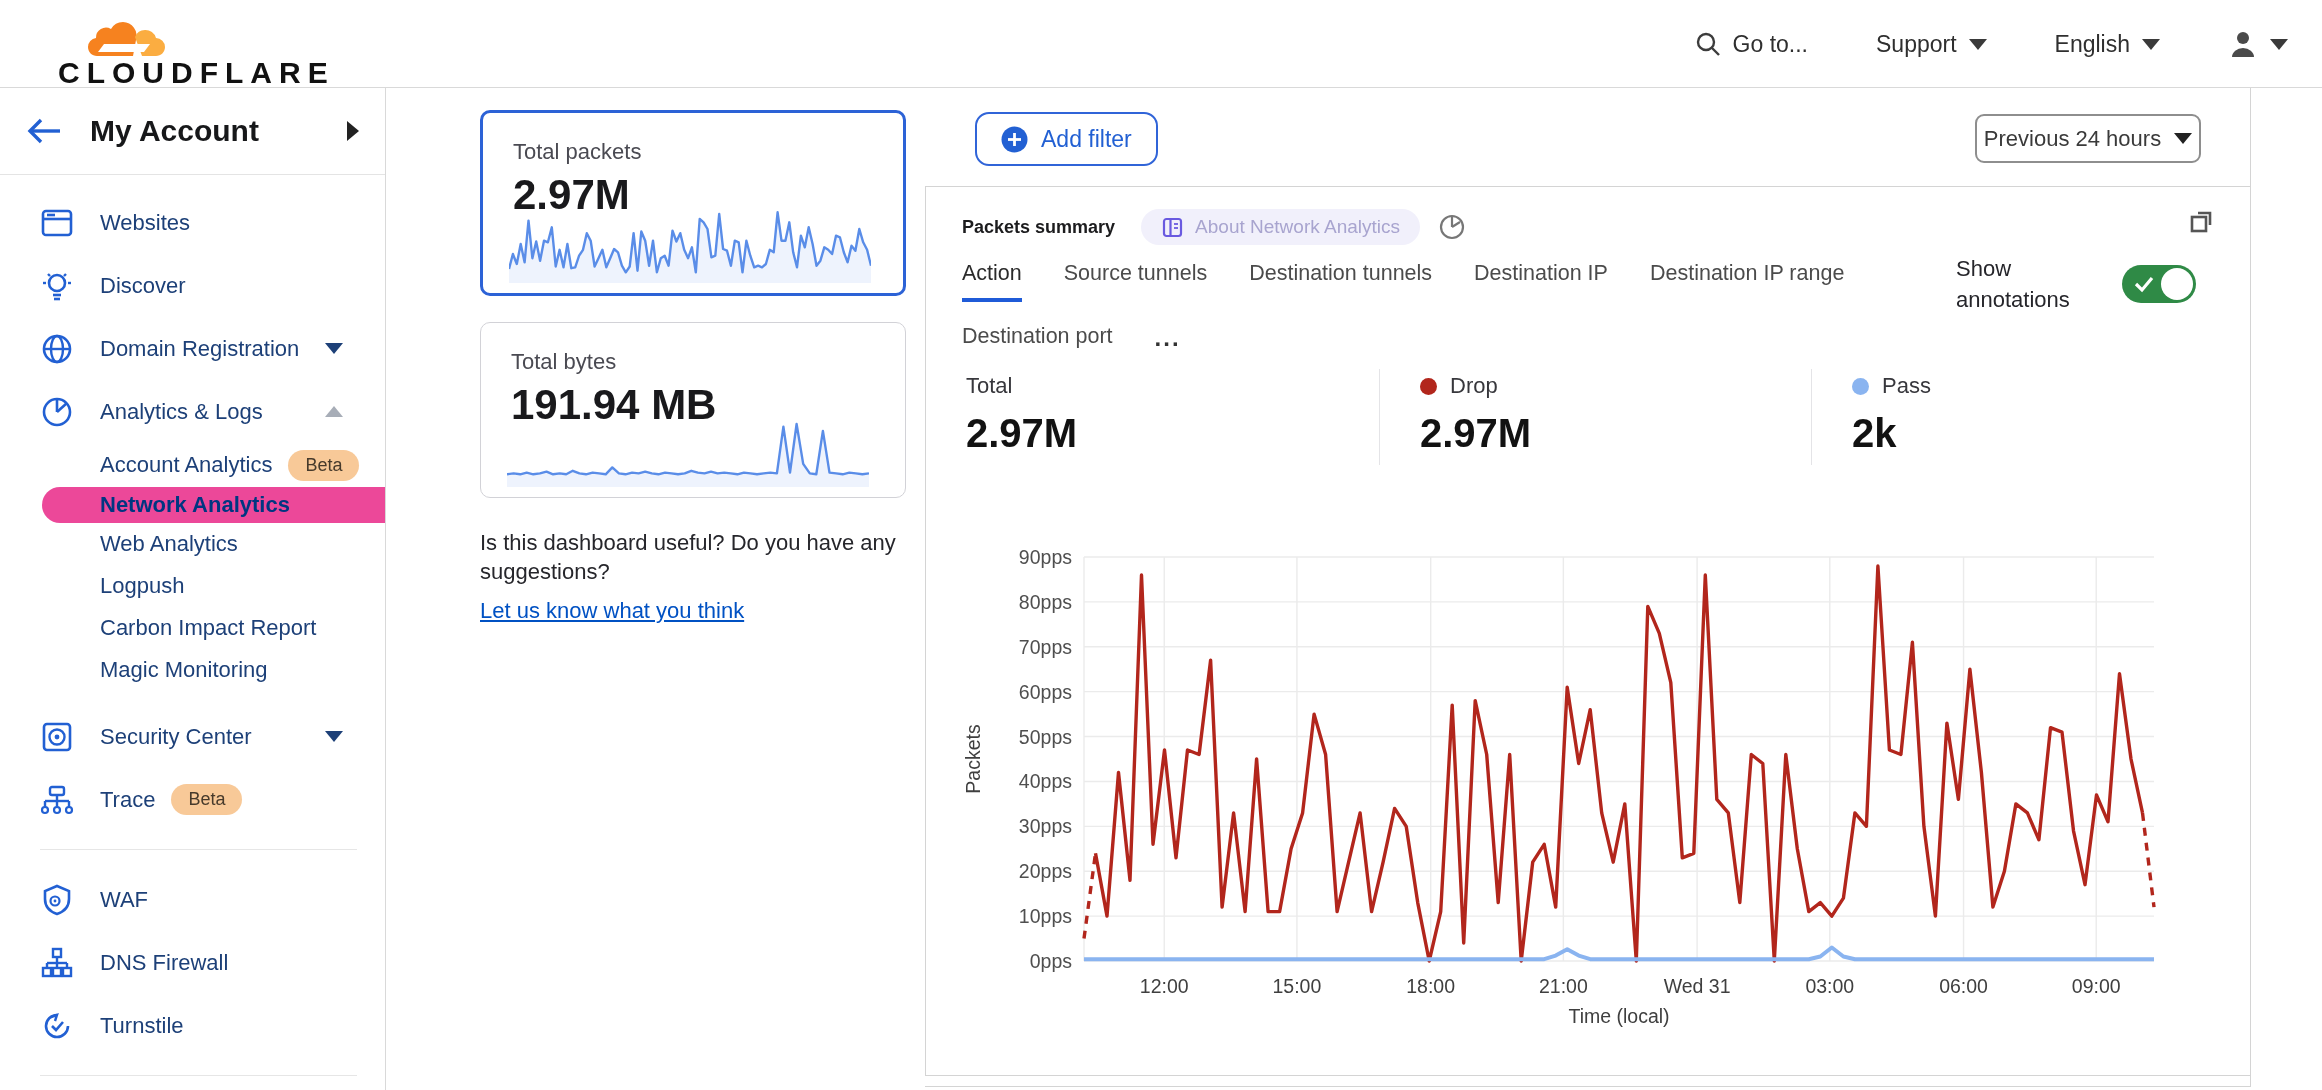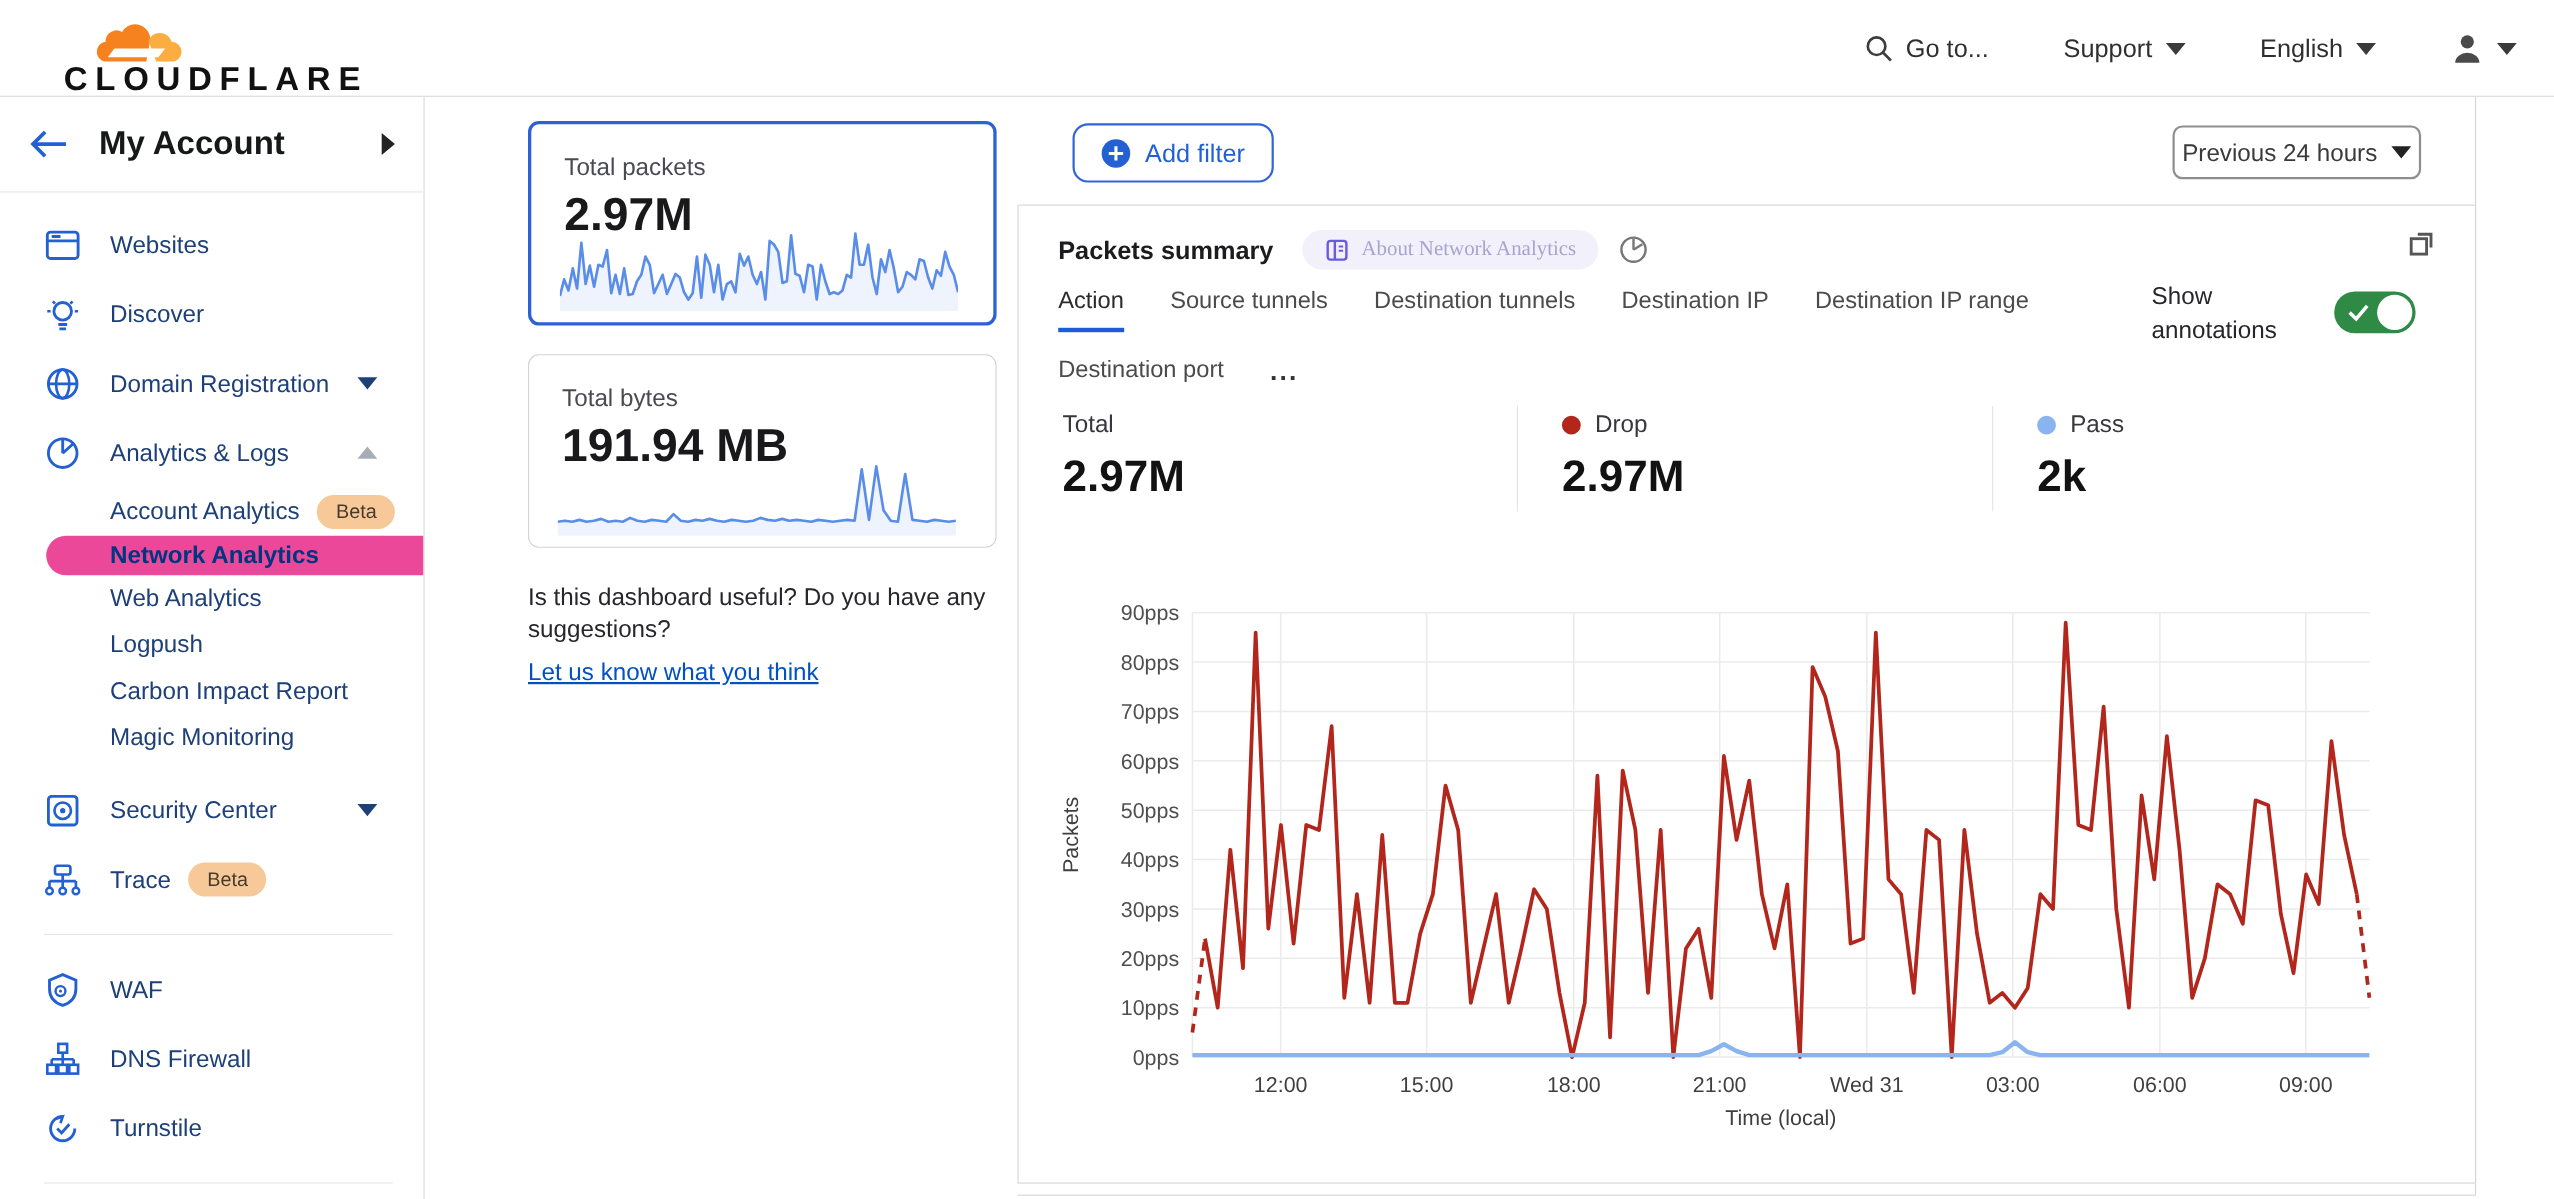--- a/index.html
+++ b/index.html
@@ -60,23 +60,23 @@
   .daterange { position:absolute; left:1975px; top:114px; width:226px; height:49px; display:flex;
     align-items:center; justify-content:center; gap:13px; border:2px solid #8e8e8e; border-radius:9px;
     background:#fff; font-size:22px; color:#3a3a3a; cursor:pointer; }
   .daterange .caret-down { border-top-color:#222; }
 
   .panel { position:absolute; left:925px; top:186px; width:1326px; height:890px; background:#fff;
     border:1px solid #d4d4d4; }
   .panel2-top { position:absolute; left:925px; top:1086px; width:1326px; height:4px;
     border-top:1px solid #d4d4d4; background:#fff; }
   .panel-head { position:absolute; left:36px; top:22px; display:flex; align-items:center; }
-  .panel-title { font-size:23px; font-weight:bold; color:#1c1c1e; }
+  .panel-title { font-size:18px; font-weight:bold; color:#1c1c1e; }
   .about-badge { margin-left:26px; height:36px; display:flex; align-items:center; gap:11px;
-    background:#f1f0fb; border-radius:18px; padding:0 20px; cursor:pointer;font-family:Liberation Serif, serif; }
+    background:#f1f0fb; border-radius:18px; padding:0 20px; cursor:pointer; }
   .about-badge span { font-size:19px; color:#a8a4cf; }
   .clock-ic { margin-left:18px; cursor:pointer; }
   .expand-ic { position:absolute; right:32px; top:18px; cursor:pointer; }
 
   .tabs { position:absolute; left:36px; top:74px; width:920px; display:flex; flex-wrap:wrap;
     column-gap:42px; row-gap:22px; }
   .tab { font-size:21.5px; color:#4b4b4b; padding-bottom:16px; position:relative; cursor:pointer; white-space:nowrap; }
   .tab.active { color:#2b2b2b; }
   .tab.active::after { content:""; position:absolute; left:0; right:0; bottom:0; height:4px; background:#1f5bd8; }
   .tab-more { font-size:24px; font-weight:bold; color:#333; letter-spacing:2px; cursor:pointer; align-self:center; padding-bottom:14px; }

